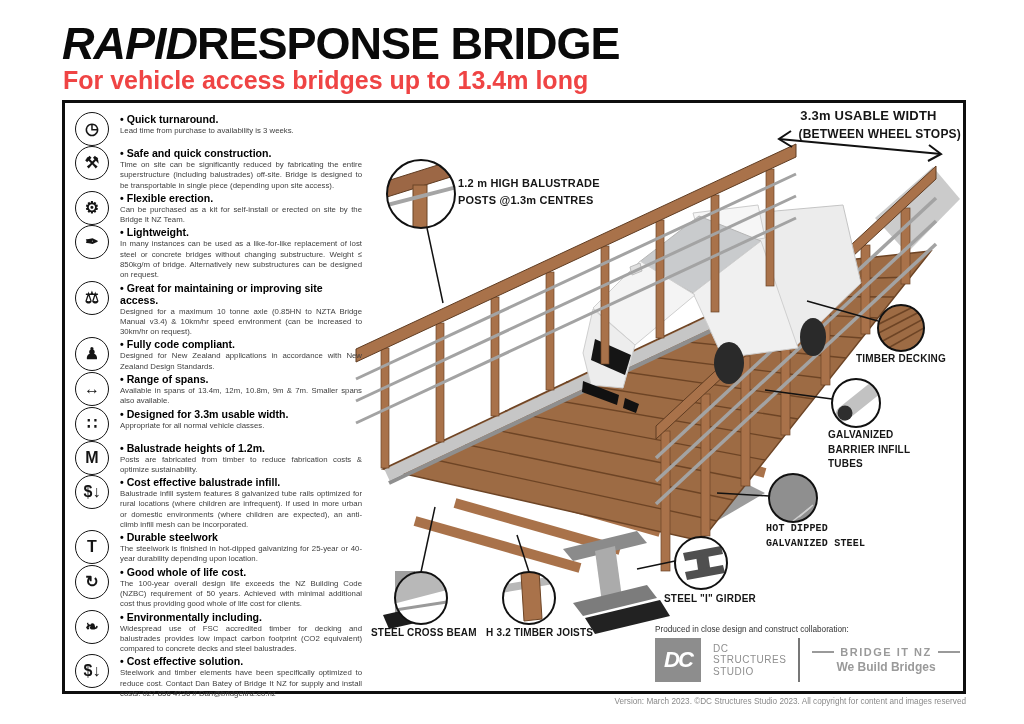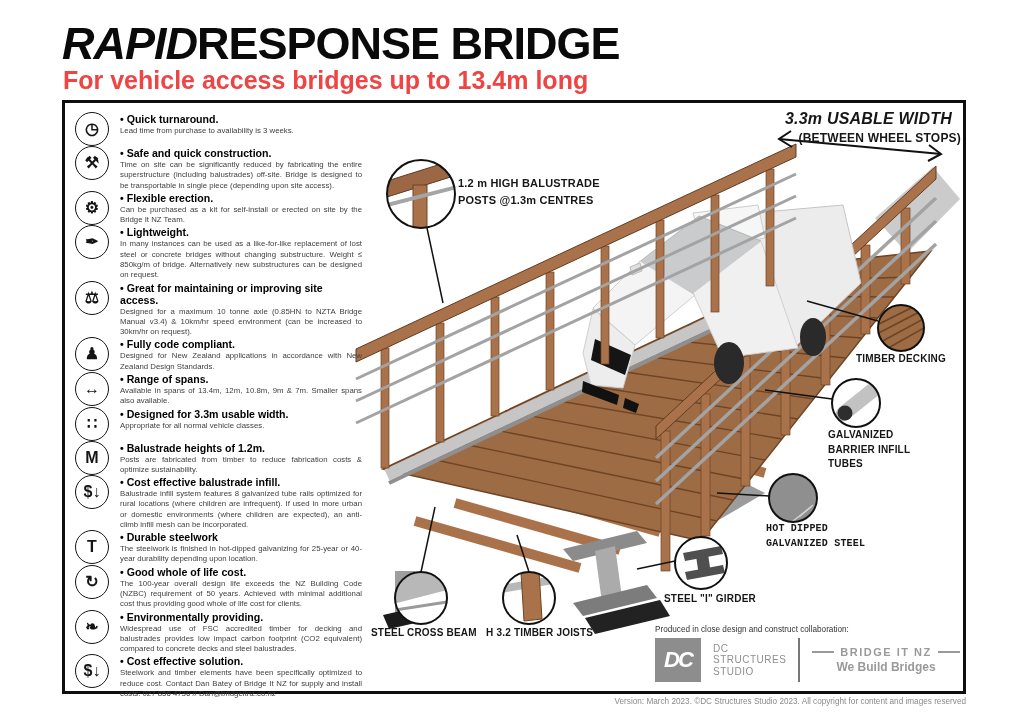--- a/index.html
+++ b/index.html
@@ -19,21 +19,21 @@
   .feature{display:flex;gap:11px;align-items:flex-start;}
   .icon-circle{flex:0 0 34px;width:34px;height:34px;border:1.7px solid #141414;border-radius:50%;display:flex;align-items:center;justify-content:center;box-sizing:border-box;background:#fff;}
   .glyph{font-size:16px;line-height:1;color:#141414;font-weight:700;}
   .ftext{flex:1;min-width:0;padding-top:1px;}
   .ftitle{font-size:10.6px;font-weight:700;color:#000;margin-bottom:1px;}
   .ftitle::before{content:"\2022  ";}
   .fbody{font-size:7.8px;line-height:1.32;color:#3e3e3e;text-align:justify;}
   
   .callout{position:absolute;font-weight:700;font-size:10px;color:#161616;line-height:1.45;letter-spacing:.2px;}
   .dim-label{left:711px;top:4px;width:185px;text-align:center;}
-  .dim-main{font-size:16px;font-style:italic;}
+  .dim-main{font-size:13px;}
   .dim-sub{font-size:12px;text-align:right;}
   .lbl-balustrade{left:393px;top:72px;font-size:11px;line-height:1.55;}
   .lbl-decking{left:791px;top:249px;}
   .lbl-tubes{left:763px;top:325px;width:84px;}
   .lbl-hotdip{left:701px;top:419px;width:112px;font-family:Liberation Mono, monospace;}
   .lbl-girder{left:599px;top:489px;}
   .lbl-crossbeam{left:306px;top:523px;}
   .lbl-joists{left:421px;top:523px;}
   
   .collab{position:absolute;left:590px;top:522px;font-size:8.2px;font-weight:400;color:#333;}
@@ -384,21 +384,21 @@
       <div class="ftitle">Good whole of life cost.</div>
       <div class="fbody">The 100-year overall design life exceeds the NZ Building Code (NZBC) requirement of 50 years. Achieved with minimal additional cost thus providing good whole of life cost for clients.</div>
     </div>
   </div>
 
   <div class="feature">
     <div class="icon-circle">
           <span class="glyph">❧</span>
         </div>
     <div class="ftext">
-      <div class="ftitle">Environmentally providing.</div>
+      <div class="ftitle">Environmentally including.</div>
       <div class="fbody">Widespread use of FSC accredited timber for decking and balustrades provides low impact carbon footprint (CO2 equivalent) compared to concrete decks and steel balustrades.</div>
     </div>
   </div>
 
   <div class="feature">
     <div class="icon-circle">
           <span class="glyph">$↓</span>
         </div>
     <div class="ftext">
       <div class="ftitle">Cost effective solution.</div>

